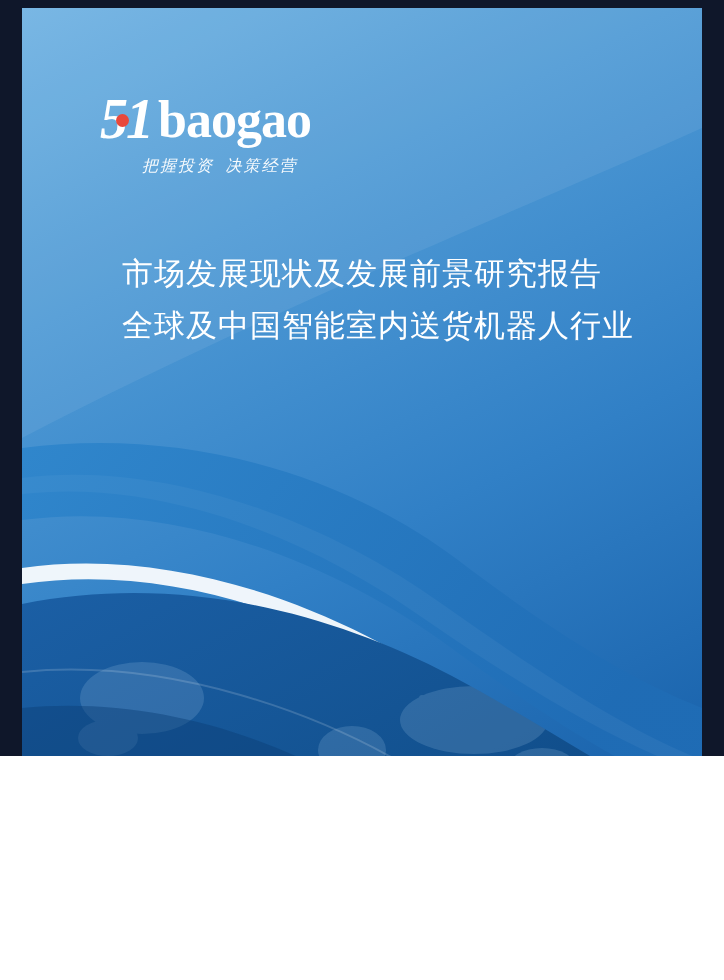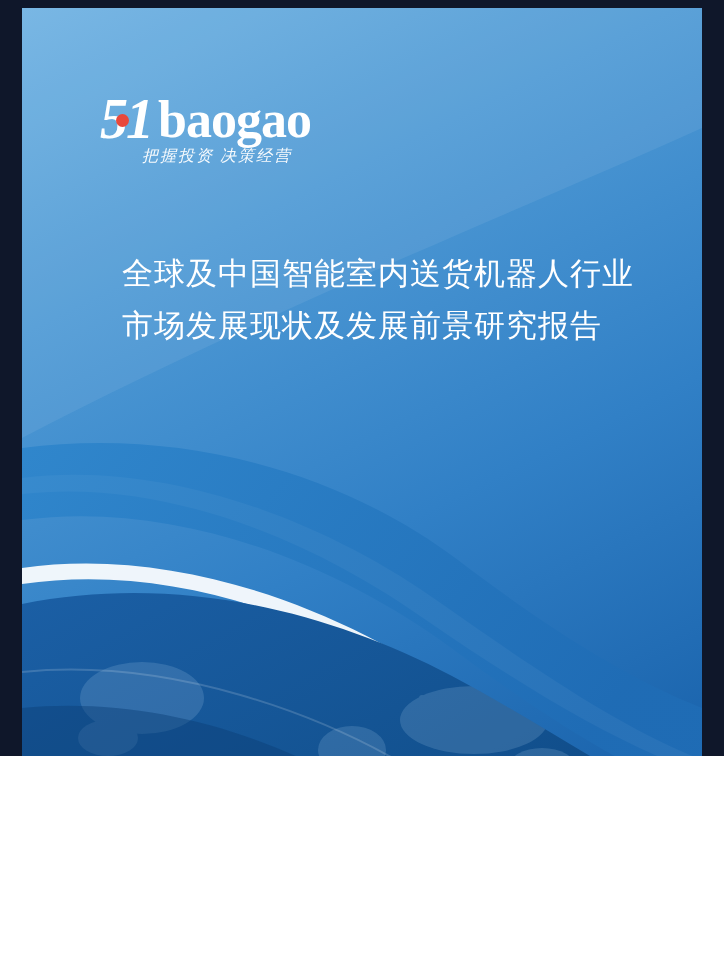--- a/index.html
+++ b/index.html
@@ -71,23 +71,23 @@
   .logo-dot {
     position: absolute;
     left: 16px;
     top: 24px;
     width: 13px;
     height: 13px;
     border-radius: 50%;
     background: #e8483c;
   }
   .logo-sub {
-    margin-top: 0;
+    margin-top: 10px;
     margin-left: 42px;
-    font-family: Liberation Serif, serif;
+    font-family: Liberation Mono, monospace;
     font-size: 16px;
     letter-spacing: 2px;
     color: #ffffff;
     opacity: 0.95;
     font-style: italic;
   }
   
   .title {
     position: absolute;
     left: 100px;
@@ -178,18 +178,18 @@
     <div class="logo">
       <div class="logo-main">
         <span class="logo-51">51</span>
         <span class="logo-dot"></span>
         <span class="logo-word">baogao</span>
       </div>
       <div class="logo-sub">把握投资 决策经营</div>
     </div>
 
     <div class="title">
+      <span class="title-line">市场发展现状及发展前景研究报告</span>
       <span class="title-line">全球及中国智能室内送货机器人行业</span>
-      <span class="title-line">市场发展现状及发展前景研究报告</span>
     </div>
 
   </div>
 </div>
 
 </body></html>

